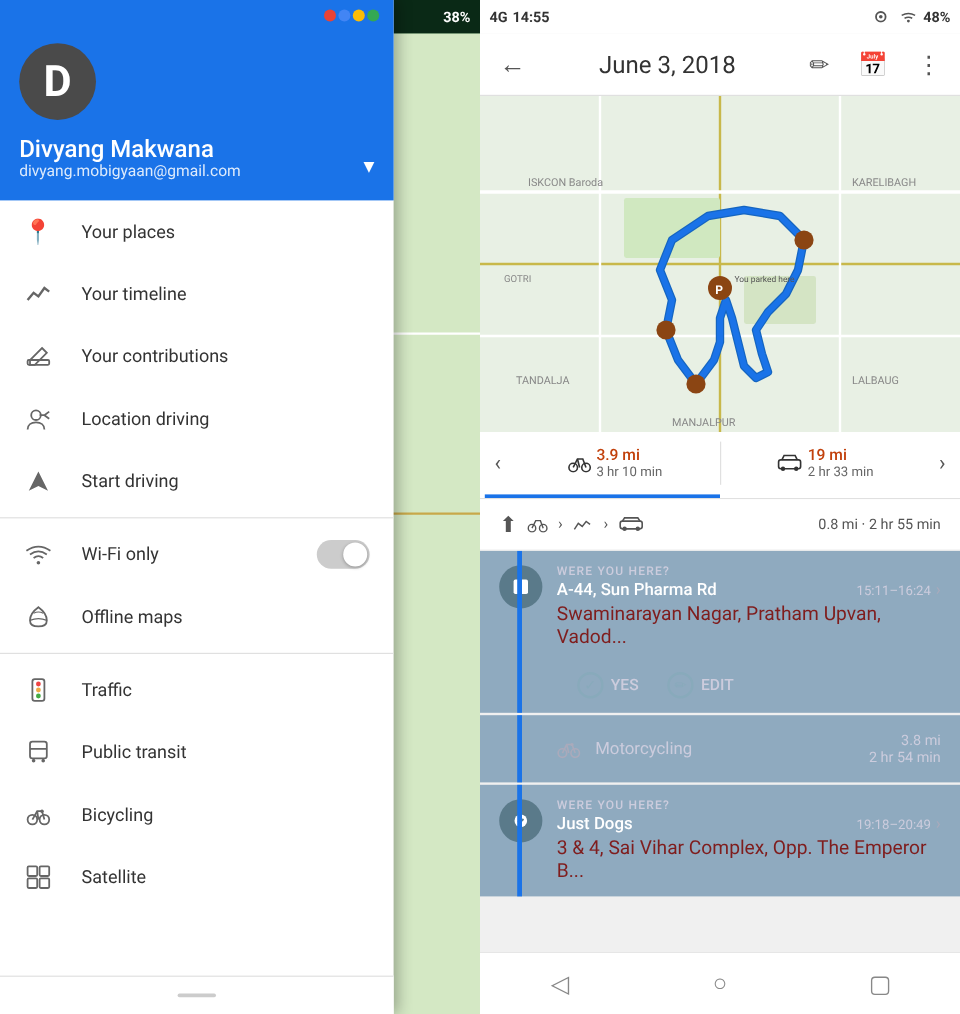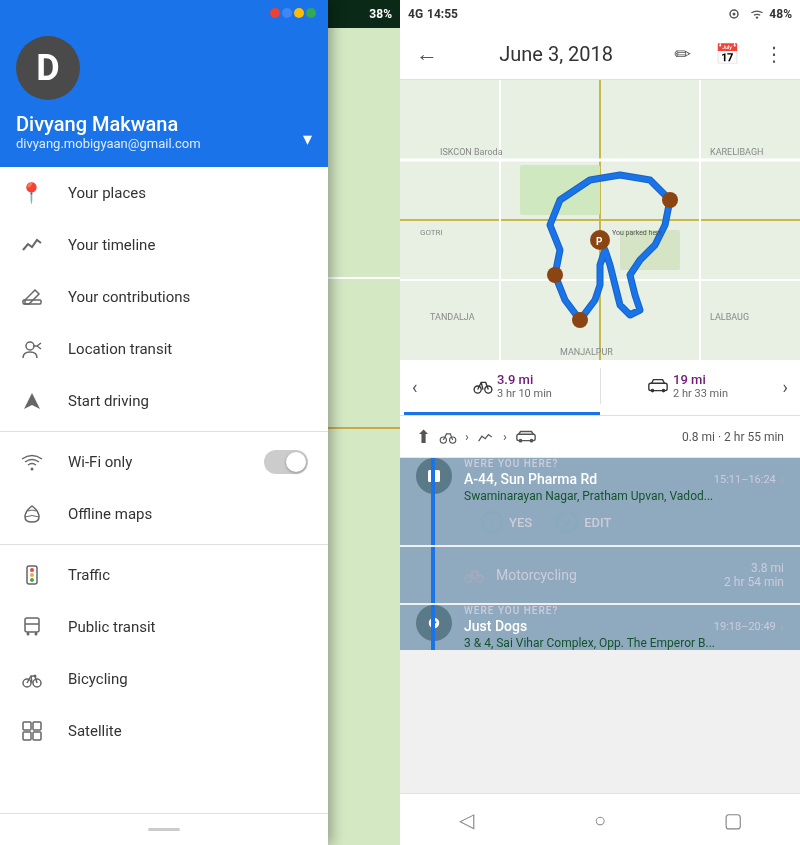--- a/index.html
+++ b/index.html
@@ -272,21 +272,21 @@
       display: flex;
       align-items: center;
       gap: 4px;
       color: #333;
       font-size: 13px;
     }
 
     .transport-dist {
       font-size: 13px;
       font-weight: 500;
-      color: #701a75;
+      color: #c2410c;
     }
     .transport-time {
       font-size: 11px;
       color: #666;
     }
 
     .transport-divider {
       width: 1px;
       height: 36px;
       background: #e0e0e0;
@@ -321,21 +321,21 @@
 
     .timeline-stop {
       position: relative;
       background: #8faabf;
       margin-bottom: 2px;
     }
 
     .stop-header {
       display: flex;
       align-items: flex-start;
-      padding: 0 16px;
+      padding: 12px 16px;
       gap: 12px;
     }
 
     .stop-dot {
       width: 36px;
       height: 36px;
       border-radius: 50%;
       background: #5a7a8a;
       display: flex;
       align-items: center;
@@ -368,22 +368,22 @@
       font-weight: 500;
       color: white;
     }
 
     .stop-time {
       font-size: 11px;
       color: #ccd;
     }
 
     .stop-address {
-      font-size: 12px;
-      color: #14532d;
+      font-size: 16px;
+      color: #7f1d1d;
       margin-top: 2px;
     }
 
     .stop-actions {
       display: flex;
       align-items: center;
       padding: 8px 16px 12px 81px;
       gap: 24px;
     }
 
@@ -557,21 +557,21 @@
       </div>
 
       <div class="drawer-item">
         <div class="drawer-icon">
           <svg width="22" height="22" viewBox="0 0 22 22" fill="none">
             <circle cx="9" cy="8" r="4" stroke="#666" stroke-width="1.5"></circle>
             <path d="M2 20c0-4 3-6 7-6s7 2 7 6" stroke="#666" stroke-width="1.5" fill="none"></path>
             <path d="M16 8 L20 5 M16 8 L20 11 M16 8 L12 8" stroke="#666" stroke-width="1.5"></path>
           </svg>
         </div>
-        <span class="drawer-item-label">Location transit</span>
+        <span class="drawer-item-label">Location driving</span>
       </div>
 
       <div class="drawer-item">
         <div class="drawer-icon">
           <svg width="22" height="22" viewBox="0 0 22 22">
             <polygon points="11,3 19,19 11,15 3,19" fill="#666"></polygon>
           </svg>
         </div>
         <span class="drawer-item-label">Start driving</span>
       </div>

